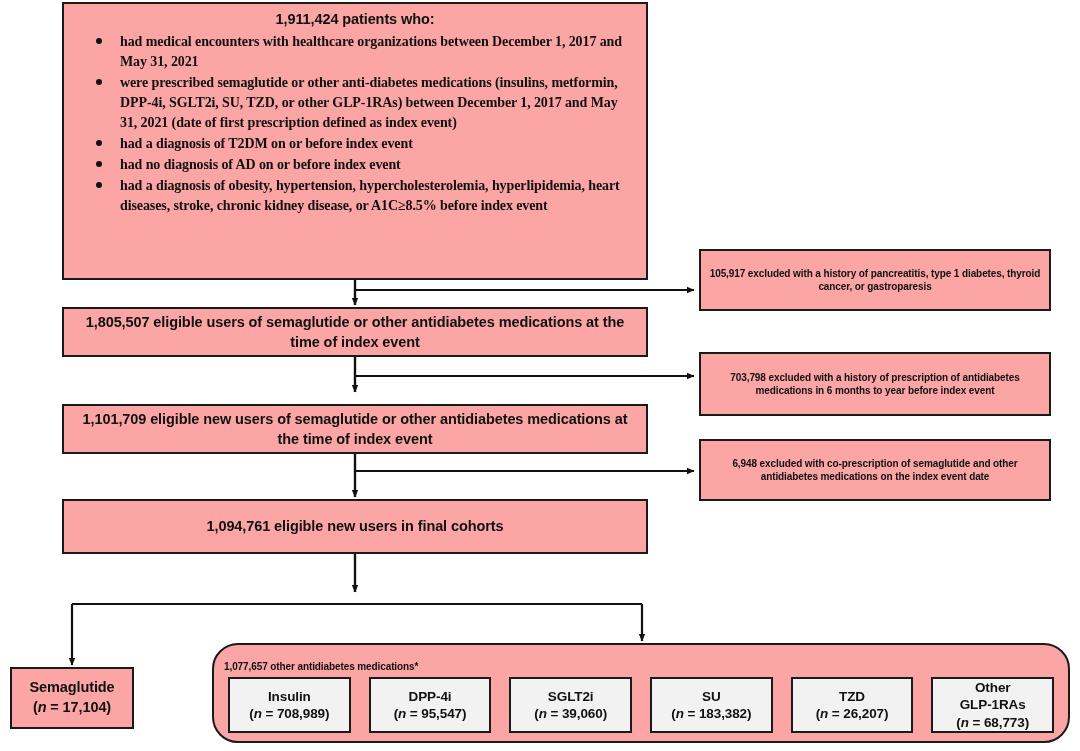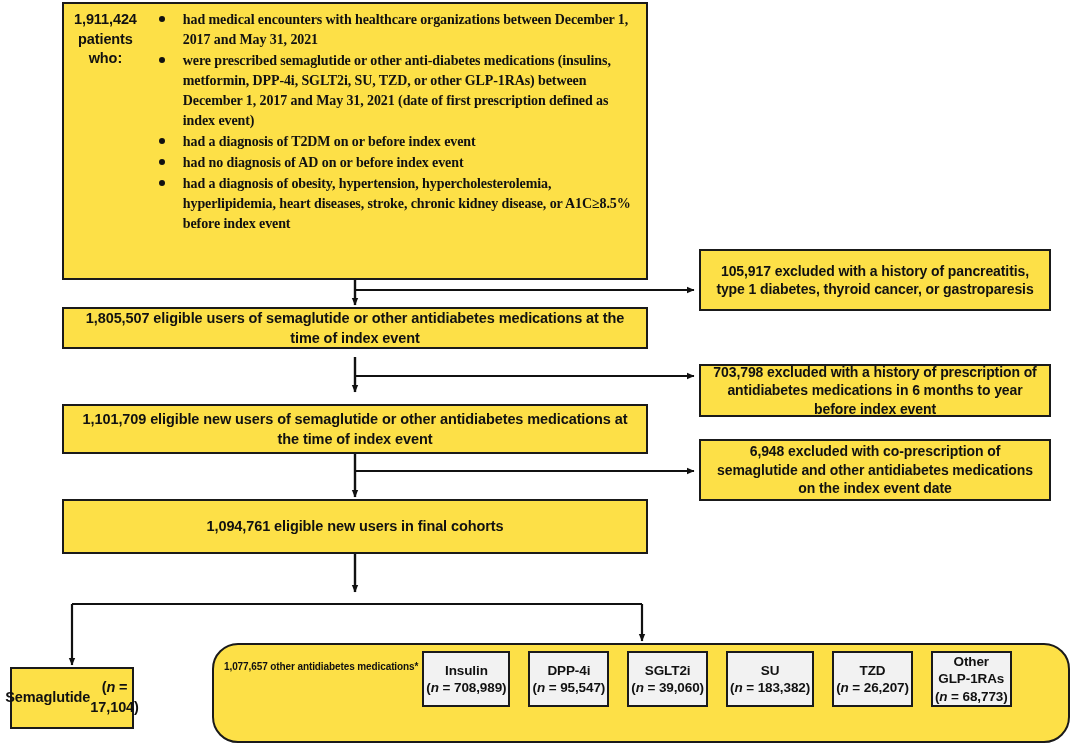--- a/index.html
+++ b/index.html
@@ -11,24 +11,24 @@
     overflow:hidden;
     position:relative;
   }
   #stage{position:relative;width:1080px;height:751px;}
 
   svg#wires{position:absolute;left:0;top:0;width:1080px;height:751px;pointer-events:none;}
 
   .box{
     position:absolute;
     box-sizing:border-box;
-    background:#fde047;
+    background:#fca5a5;
     border:2.5px solid #1a1a1a;
     display:flex;
-    flex-direction:row;
+    flex-direction:column;
     justify-content:center;
     align-items:center;
     font-weight:bold;
     letter-spacing:-0.1px;
   }
 
   
   #box-top{
     left:62px;top:2px;width:586px;height:278px;
     align-items:stretch;justify-content:flex-start;
@@ -54,32 +54,32 @@
     position:absolute;left:22px;top:6px;
     width:6px;height:6px;border-radius:50%;background:#111;
   }
 
   
   .flowbox{
     left:62px;width:586px;
     font-size:14.5px;line-height:1.4;text-align:center;
     padding:4px 14px;
   }
-  #box-2{top:307px;height:42px;}
+  #box-2{top:307px;height:50px;}
   #box-3{top:404px;height:50px;}
   #box-4{top:499px;height:55px;}
 
   
   .excl{
     left:699px;width:352px;
-    font-size:14px;line-height:1.32;text-align:center;
+    font-size:10px;line-height:1.32;text-align:center;
     padding:3px 8px;
   }
   #excl-1{top:249px;height:62px;}
-  #excl-2{top:364px;height:53px;}
+  #excl-2{top:352px;height:64px;}
   #excl-3{top:439px;height:62px;}
 
   
   #box-sema{
     left:10px;top:667px;width:124px;height:62px;
     font-size:14.5px;line-height:1.35;text-align:center;
   }
 
   
   #box-other{

